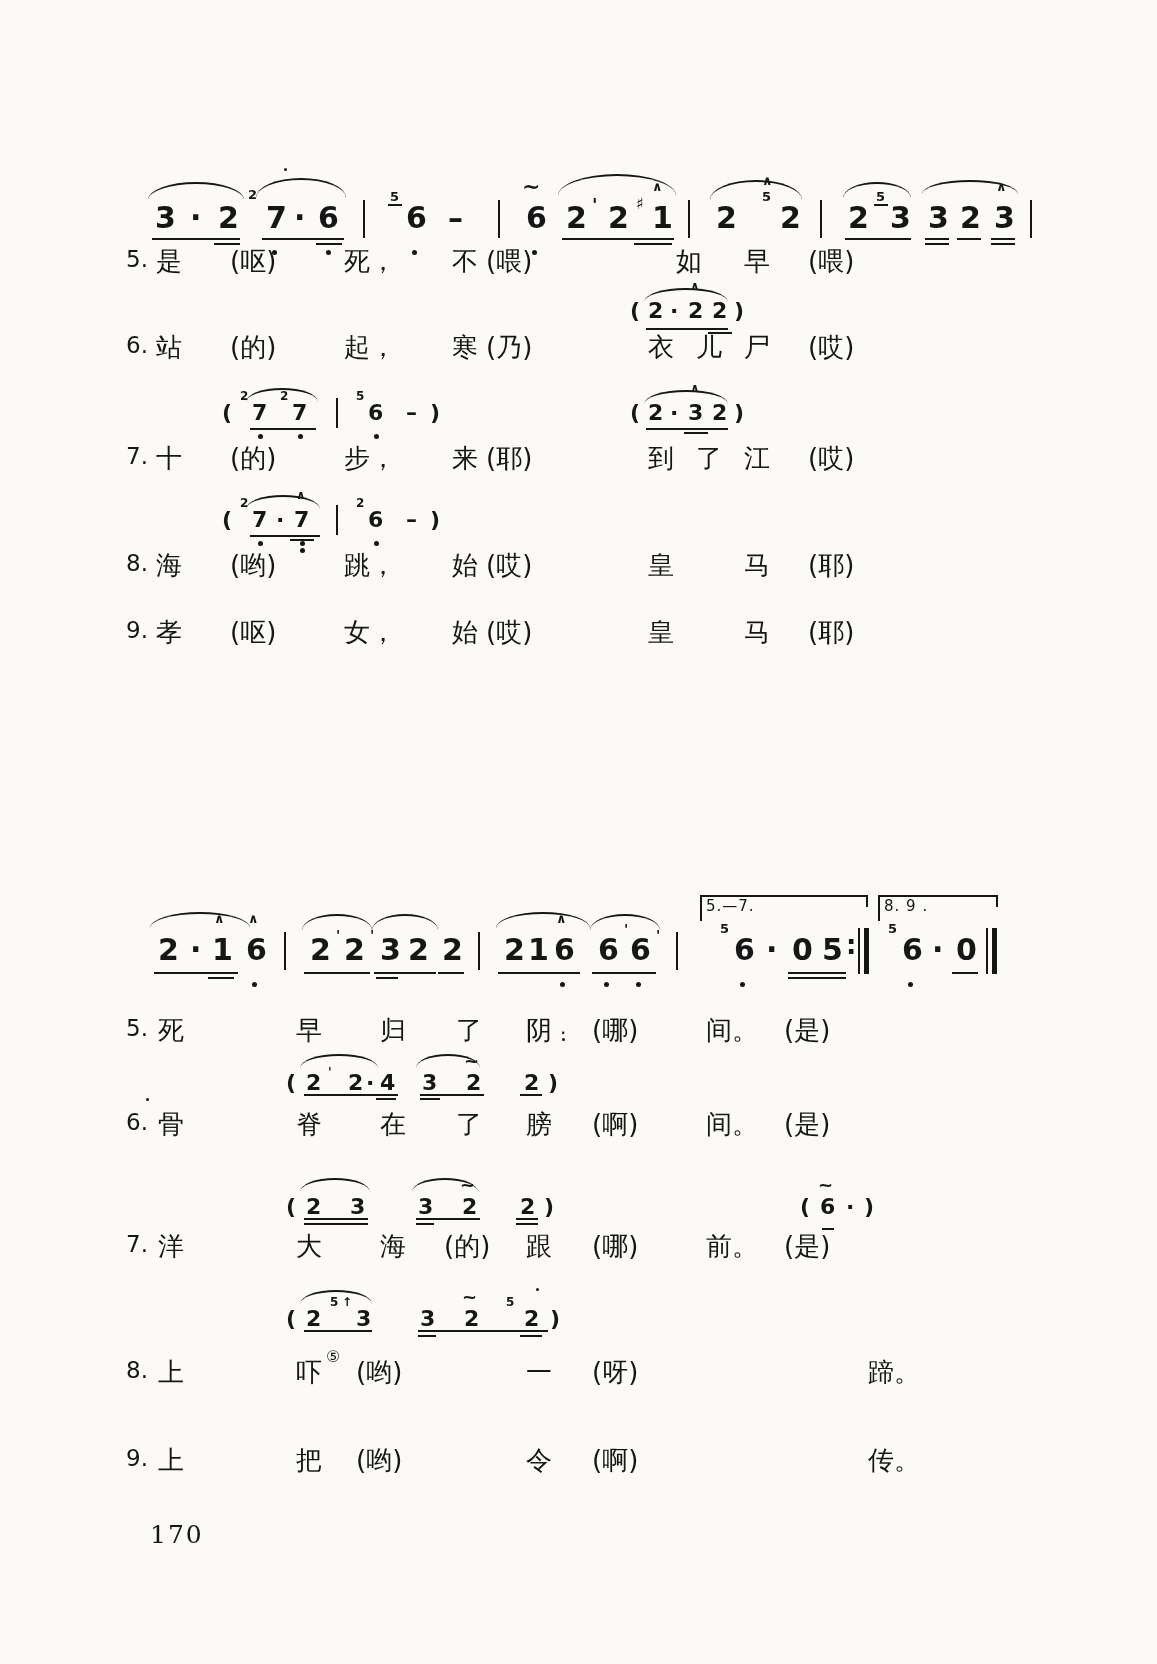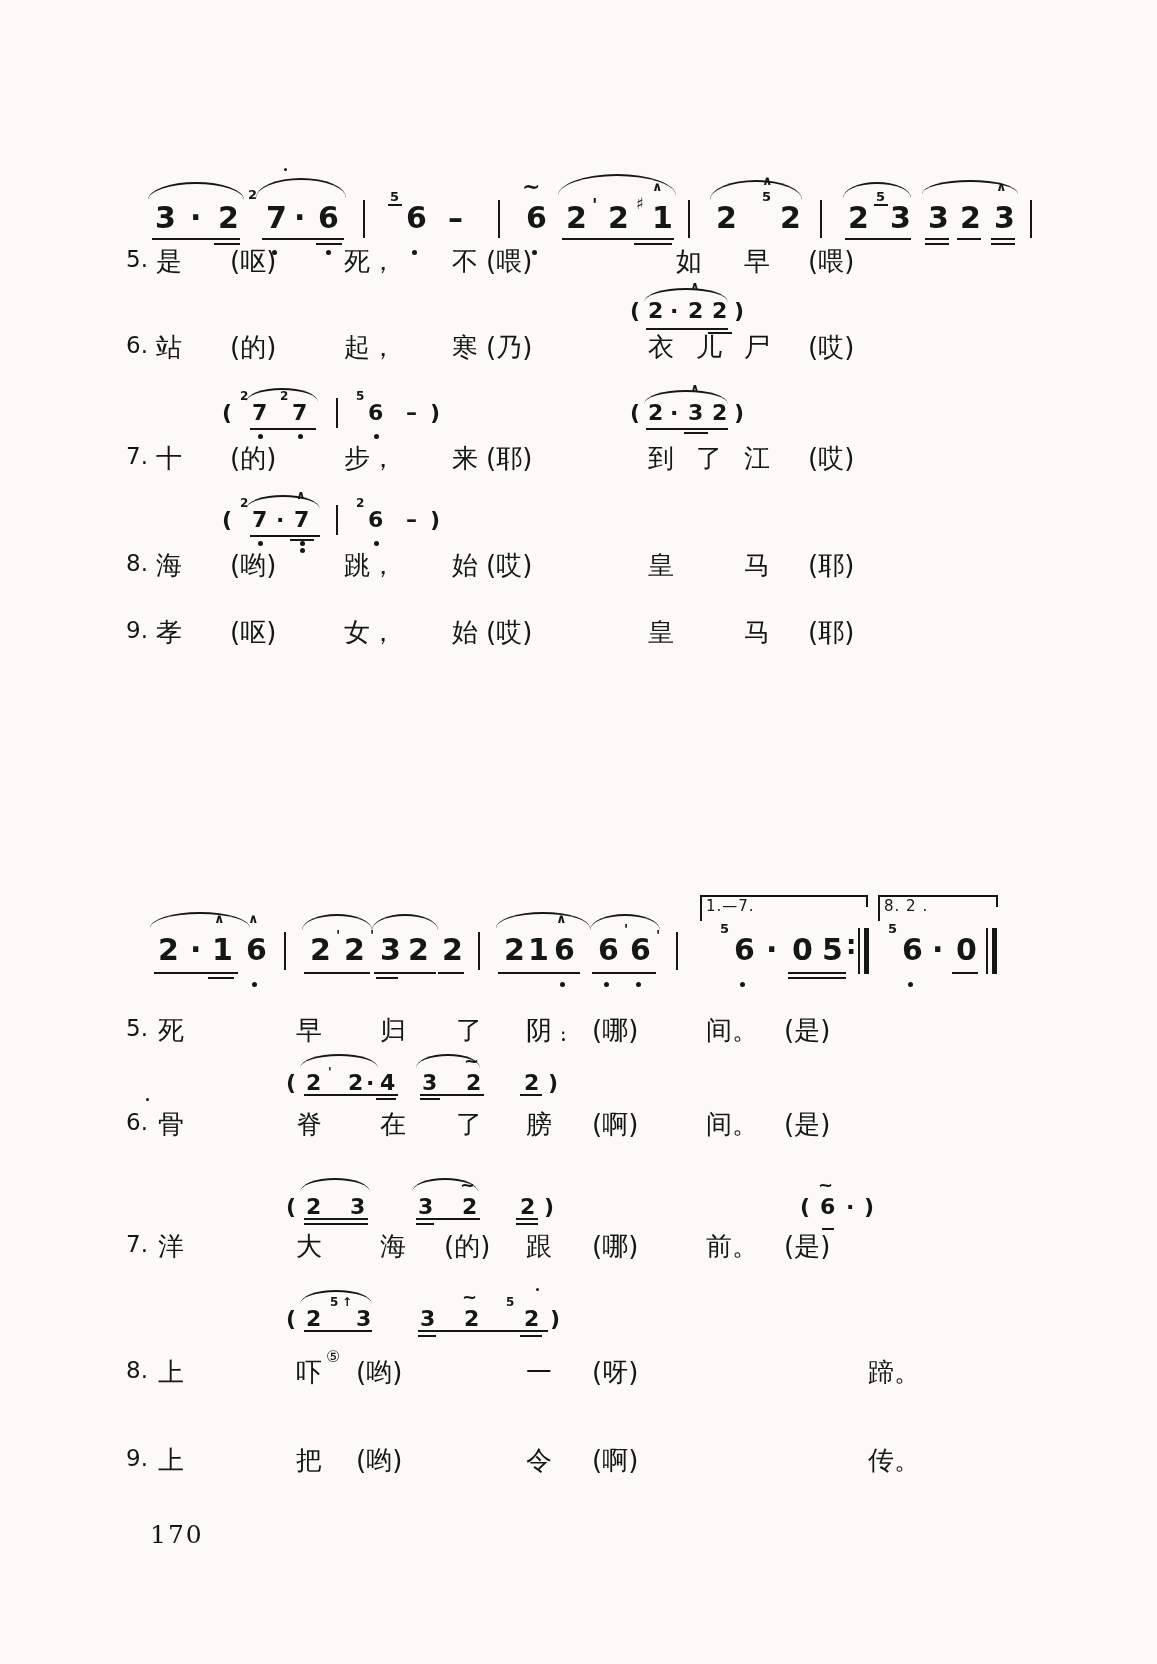--- a/index.html
+++ b/index.html
@@ -198,28 +198,28 @@
       <div class="n" style="left: 408px; top: 935px; font-size: 30px;">2</div>
       <div class="n" style="left: 442px; top: 935px; font-size: 30px;">2</div>
       <div class="n" style="left: 504px; top: 935px; font-size: 30px;">2</div>
       <div class="n" style="left: 528px; top: 935px; font-size: 30px;">1</div>
       <div class="n" style="left: 554px; top: 935px; font-size: 30px;">6</div>
       <div class="n" style="left: 556px; top: 912px; font-size: 13px;">∧</div>
       <div class="n" style="left: 598px; top: 935px; font-size: 30px;">6</div>
       <div class="n" style="left: 624px; top: 922px; font-size: 14px;">'</div>
       <div class="n" style="left: 630px; top: 935px; font-size: 30px;">6</div>
       <div class="n" style="left: 656px; top: 928px; font-size: 14px;">'</div>
-      <div class="n vl" style="left: 706px; top: 899px; font-size: 15px;">1.—7.</div>
+      <div class="n vl" style="left: 706px; top: 899px; font-size: 15px;">5.—7.</div>
       <div class="n g" style="left: 720px; top: 922px; font-size: 13px;">5</div>
       <div class="n" style="left: 734px; top: 935px; font-size: 30px;">6</div>
       <div class="n" style="left: 766px; top: 935px; font-size: 30px;">·</div>
       <div class="n" style="left: 792px; top: 935px; font-size: 30px;">0</div>
       <div class="n" style="left: 822px; top: 935px; font-size: 30px;">5</div>
       <div class="n" style="left: 846px; top: 932px; font-size: 26px;">:</div>
-      <div class="n vl" style="left: 884px; top: 899px; font-size: 15px;">8. 2 .</div>
+      <div class="n vl" style="left: 884px; top: 899px; font-size: 15px;">8. 9 .</div>
       <div class="n g" style="left: 888px; top: 922px; font-size: 13px;">5</div>
       <div class="n" style="left: 902px; top: 935px; font-size: 30px;">6</div>
       <div class="n" style="left: 932px; top: 935px; font-size: 30px;">·</div>
       <div class="n" style="left: 956px; top: 935px; font-size: 30px;">0</div>
       <div class="n" style="left: 286px; top: 1072px; font-size: 22px;">(</div>
       <div class="n" style="left: 306px; top: 1072px; font-size: 22px;">2</div>
       <div class="n" style="left: 328px; top: 1066px; font-size: 12px;">'</div>
       <div class="n" style="left: 348px; top: 1072px; font-size: 22px;">2</div>
       <div class="n" style="left: 366px; top: 1072px; font-size: 22px;">·</div>
       <div class="n" style="left: 380px; top: 1072px; font-size: 22px;">4</div>

